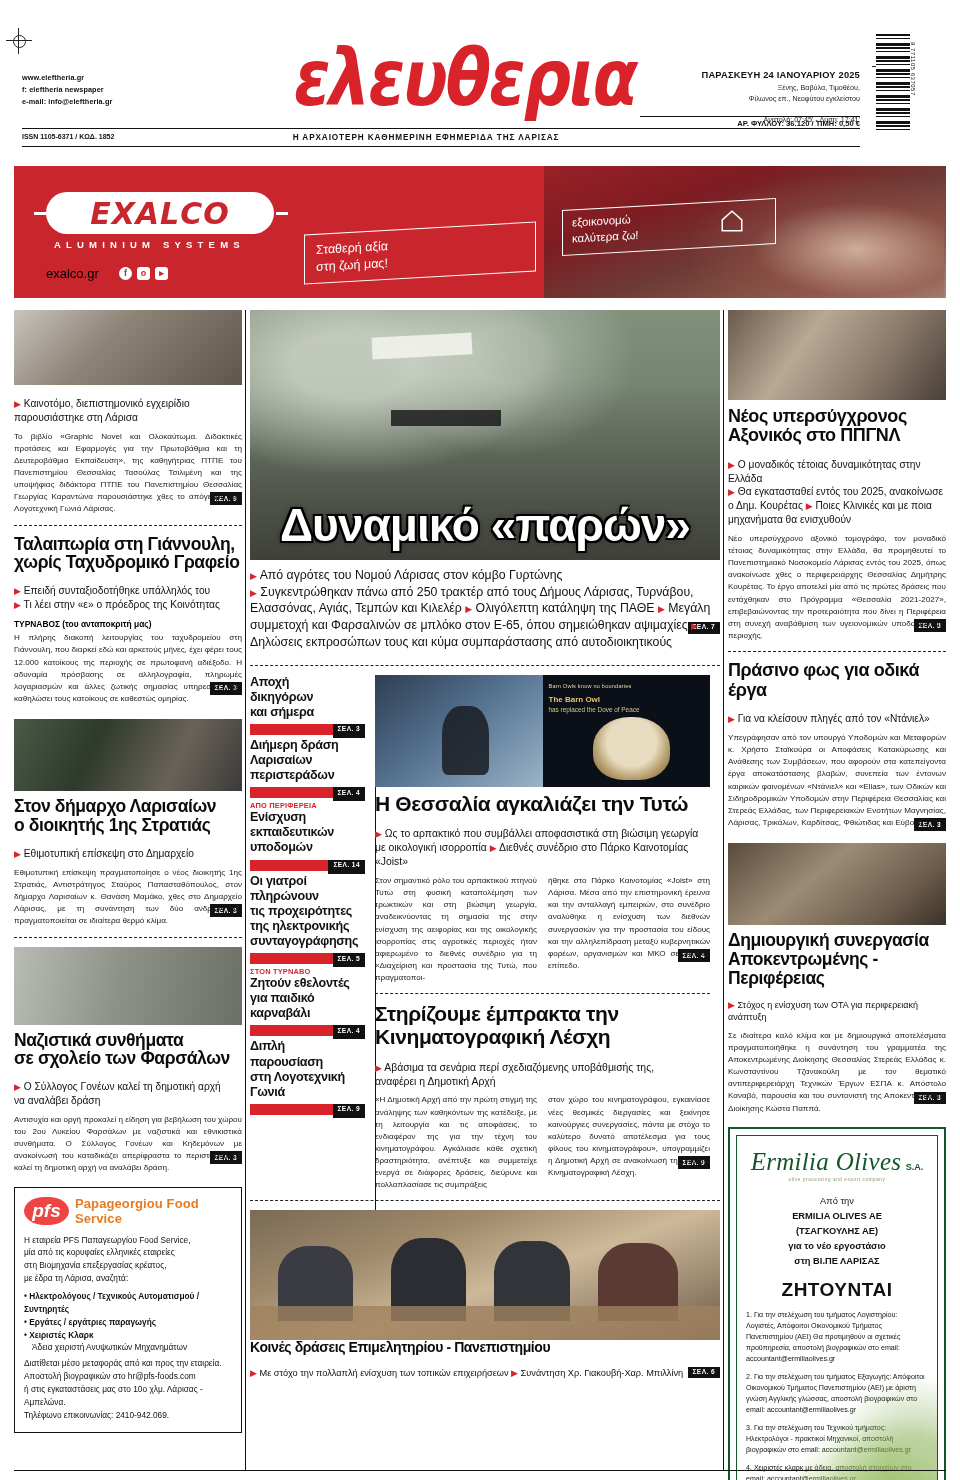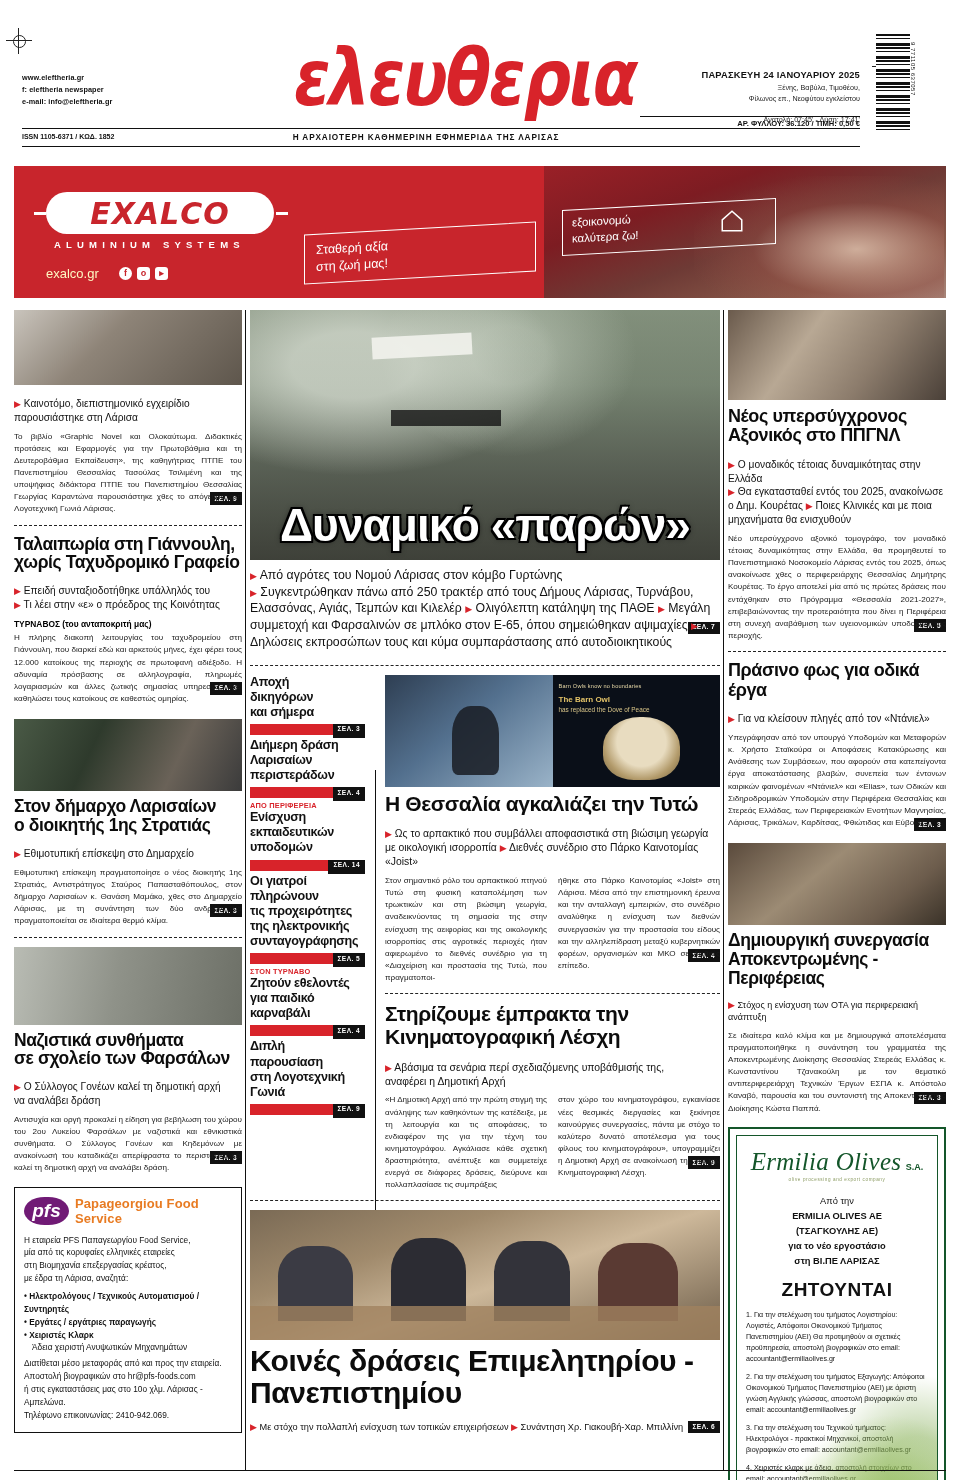--- a/index.html
+++ b/index.html
@@ -36,21 +36,21 @@
   .head-rule-top{position:absolute;left:22px;top:128px;width:838px;border-top:1.3px solid #111;}
   .head-rule-bot{position:absolute;left:22px;top:146px;width:838px;border-top:1.3px solid #111;}
 
   
   .exalco{position:absolute;left:14px;top:166px;width:932px;height:132px;background:#c8252c;overflow:hidden;}
   .exalco-logo{position:absolute;left:32px;top:26px;width:228px;height:42px;background:#fff;border-radius:21px;display:flex;align-items:center;justify-content:center;}
   .exalco-logo span{font-family:"DejaVu Sans",sans-serif;font-weight:bold;font-style:italic;font-size:30px;color:#c8252c;letter-spacing:1px;}
   .exalco-dash-l,.exalco-dash-r{position:absolute;top:46px;width:12px;height:3px;background:#fff;}
   .exalco-dash-l{left:20px;} .exalco-dash-r{left:262px;}
   .exalco-sub{position:absolute;left:40px;top:73px;font-size:9.5px;font-weight:bold;color:#fff;letter-spacing:5.2px;}
-  .exalco-url{position:absolute;left:32px;top:100px;font-size:13px;color:#fef9c3;font-weight:500;}
+  .exalco-url{position:absolute;left:32px;top:100px;font-size:13px;color:#000000;font-weight:500;}
   .exalco-soc{position:absolute;left:105px;top:101px;display:flex;gap:5px;}
   .soc{width:13px;height:13px;border-radius:3px;background:#fff;color:#c8252c;font-size:9px;line-height:13px;text-align:center;font-weight:bold;}
   .soc.circ{border-radius:50%;}
   .exalco-tag{position:absolute;left:290px;top:62px;width:230px;height:48px;border:1.4px solid #fff;transform:skewY(-3.2deg);}
   .exalco-tagtext{position:absolute;left:302px;top:70px;width:215px;color:#fff;font-size:12.5px;line-height:1.35;transform:skewY(-3.2deg);}
   .exalco-photo{position:absolute;left:530px;top:0;width:402px;height:132px;
      background:linear-gradient(160deg,#9a2027 0%,#7d1c22 30%,#6e3a35 55%,#8a5a4a 80%,#a8867a 100%);}
   .exalco-photo:after{content:"";position:absolute;left:150px;top:10px;width:250px;height:122px;
      background:radial-gradient(ellipse at 65% 60%,rgba(220,190,170,.85) 0%,rgba(150,80,70,.4) 45%,rgba(120,35,38,0) 75%);}
   .exalco-eco{position:absolute;left:548px;top:38px;width:212px;height:44px;border:1.4px solid #fff;transform:skewY(-3.2deg);z-index:3;}
@@ -85,21 +85,21 @@
   
   .main-photo{height:250px;background:linear-gradient(180deg,#8e9a86 0%,#6f7a6a 35%,#5a5f57 65%,#45483f 100%);position:relative;overflow:hidden;}
   .mainhead{position:absolute;left:0;bottom:8px;width:100%;text-align:center;
      font-weight:bold;font-size:46px;letter-spacing:-1px;color:#fff;
      text-shadow:2px 2px 0 #000,-2px 2px 0 #000,2px -2px 0 #000,-2px -2px 0 #000,0 0 6px rgba(0,0,0,.8);}
   .bullets{font-size:12.3px;line-height:1.36;margin-top:7px;color:#111;}
 
   
   .ad-pfs{border:1.3px solid #111;padding:8px 9px 10px 9px;}
   .pfs-logo{display:flex;align-items:center;gap:6px;}
-  .pfs-mark{width:50px;height:28px;background:#701a75;border-radius:50%/55%;color:#fff;font-weight:bold;font-style:italic;font-size:19px;display:flex;align-items:center;justify-content:center;}
+  .pfs-mark{width:50px;height:28px;background:#ef4444;border-radius:50%/55%;color:#fff;font-weight:bold;font-style:italic;font-size:19px;display:flex;align-items:center;justify-content:center;}
   .pfs-name{color:#e87b22;font-weight:bold;font-size:13px;letter-spacing:.1px;}
   .pfs-body{font-size:8.3px;line-height:1.55;margin-top:8px;color:#111;}
 
   .ad-erm{border:2.5px solid #14562a;background:#fff;padding:0;position:relative;overflow:hidden;height:450px;}
   .erm-inner{position:absolute;left:6px;top:6px;right:6px;bottom:6px;border:1px solid #14562a;background:#fff;overflow:hidden;}
   .erm-logo{text-align:center;margin-top:12px;}
   .erm-logo-main{font-family:"Liberation Serif",serif;font-style:italic;font-size:25px;color:#14562a;letter-spacing:.3px;}
   .erm-logo-sa{font-size:9px;color:#14562a;font-weight:bold;}
   .erm-logo-tag{font-size:4.6px;color:#8a9a60;letter-spacing:.6px;margin-top:1px;}
   .erm-lead{text-align:center;font-size:9.3px;line-height:1.62;color:#111;margin-top:12px;font-weight:bold;}
@@ -305,21 +305,21 @@
         <span>Ολιγόλεπτη κατάληψη της ΠΑΘΕ</span>
         <span class="tri">▶</span>
         <span>Μεγάλη συμμετοχή και Φαρσαλινών σε μπλόκο στον Ε-65, όπου σημειώθηκαν αψιμαχίες</span>
         <span class="tri">▶</span>
         <span>Δηλώσεις εκπροσώπων τους και κύμα συμπαράστασης από αυτοδιοικητικούς</span>
         <span class="sela" style="float:right;margin-top:-12px;">ΣΕΛ. 7</span>
       </div>
       <div class="dashrule" style="margin-top:14px;"></div>
     </div>
 
-    <div style="display:flex;gap:20px;">
+    <div style="display:flex;gap:10px;">
       <div style="width:115px;">
         <div class="brief">
           <div class="kicker"></div>
           <h4><span>Αποχή</span><br>
               <span>δικηγόρων</span><br>
               <span>και σήμερα</span></h4>
           <div class="brief-bar">
             <span class="sela">ΣΕΛ. 3</span>
           </div>
         </div>
@@ -425,21 +425,21 @@
     <div class="dashrule" style="margin-top:8px;"></div>
 
     <div>
       <div class="photo" style="height:130px;background:linear-gradient(160deg,#7a6a55 0%,#a08a6c 30%,#cdb89a 55%,#6c5c48 100%);position:relative;overflow:hidden;">
         <div style="position:absolute;left:6%;top:28%;width:16%;height:58%;background:#3b3b44;border-radius:40% 40% 0 0;"></div>
         <div style="position:absolute;left:30%;top:22%;width:16%;height:64%;background:#2c2c33;border-radius:40% 40% 0 0;"></div>
         <div style="position:absolute;left:52%;top:24%;width:16%;height:62%;background:#33333a;border-radius:40% 40% 0 0;"></div>
         <div style="position:absolute;left:74%;top:26%;width:17%;height:60%;background:#5a3a33;border-radius:40% 40% 0 0;"></div>
         <div style="position:absolute;left:0;bottom:0;width:100%;height:26%;background:rgba(160,130,95,.8);"></div>
       </div>
-      <div class="hl" style="font-size:30px;margin-top:5px;">Κοινές δράσεις Επιμελητηρίου - Πανεπιστημίου</div>
+      <div class="hl" style="font-size:14px;">Κοινές δράσεις Επιμελητηρίου - Πανεπιστημίου</div>
       <div class="sub" style="font-size:9.2px;">
         <span class="tri">▶</span>
         <span>Με στόχο την πολλαπλή ενίσχυση των τοπικών επιχειρήσεων</span>
         <span class="tri">▶</span>
         <span>Συνάντηση Χρ. Γιακουβή-Χαρ. Μπιλλίνη</span>
         <span class="sela" style="float:right;">ΣΕΛ. 6</span>
       </div>
     </div>
   </div>
 

